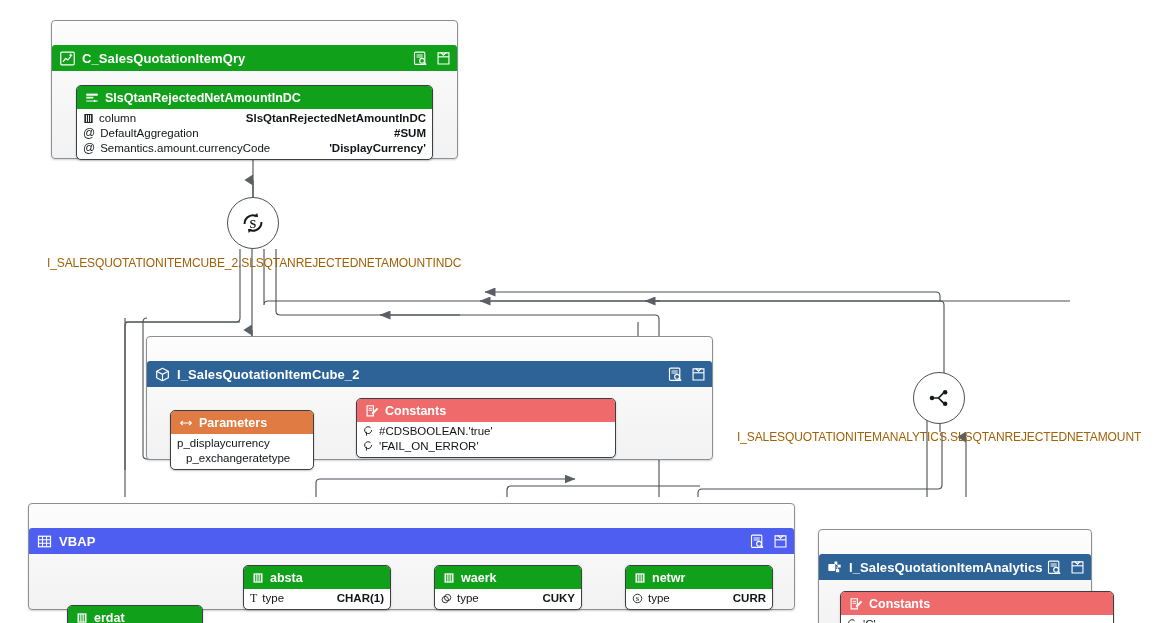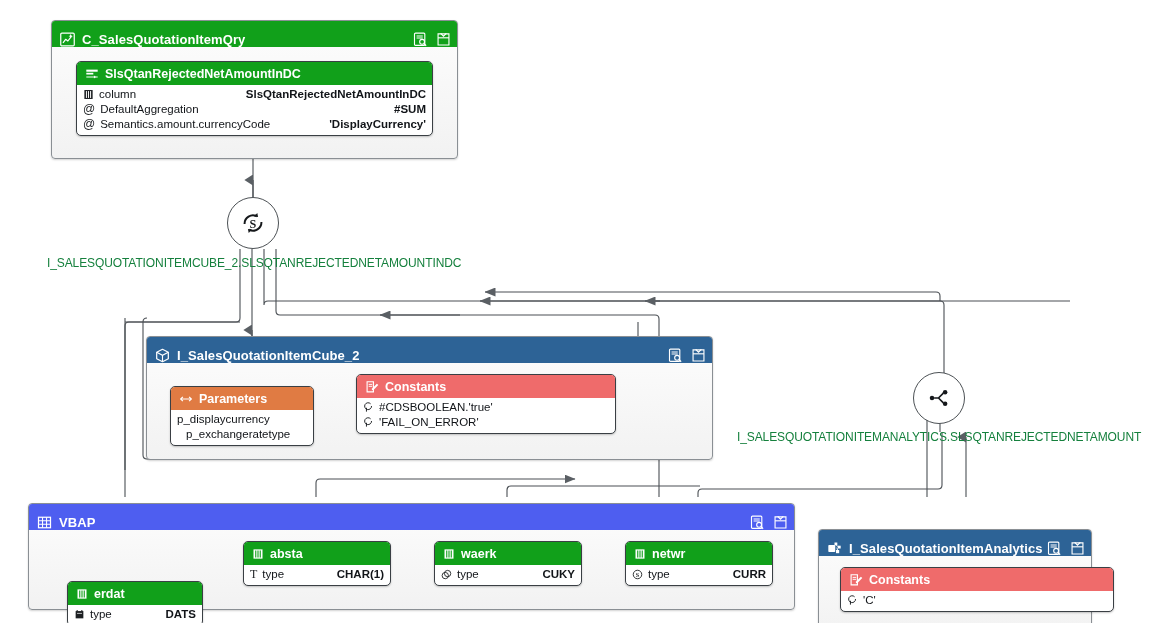--- a/index.html
+++ b/index.html
@@ -31,29 +31,30 @@
     position: absolute;
     box-sizing: border-box;
     border: 1px solid #8a8f94;
     border-radius: 4px;
     background: linear-gradient(180deg,#fdfdfd 0%, #f2f2f2 100%);
     box-shadow: 0 1px 2px rgba(0,0,0,0.18);
   }
   .panel-head {
     position: relative;
     display: flex;
-    align-items: flex-end;
+    align-items: center;
     height: 26px;
     padding: 0 6px 0 8px;
     border-radius: 3px 3px 0 0;
     color: #ffffff;
     font-size: 13px;
     font-weight: bold;
     letter-spacing: 0.1px;
     white-space: nowrap;
+    margin-top: 24px;
   }
   .panel-head .htitle { margin-left: 7px; }
   .panel-head .hactions {
     margin-left: auto;
     display: flex;
     align-items: center;
     gap: 8px;
   }
   .panel-body {
     position: relative;
@@ -118,21 +119,21 @@
     background: #ffffff;
     display: flex;
     align-items: center;
     justify-content: center;
   }
 
   
   .edge-label {
     position: absolute;
     font-size: 12px;
-    color: #15803d;
+    color: #a16207;
     white-space: nowrap;
     letter-spacing: -0.1px;
   }
 
   svg.ico { display: block; }
 </style>
 </head>
 <body>
 
 <div id="canvas">

